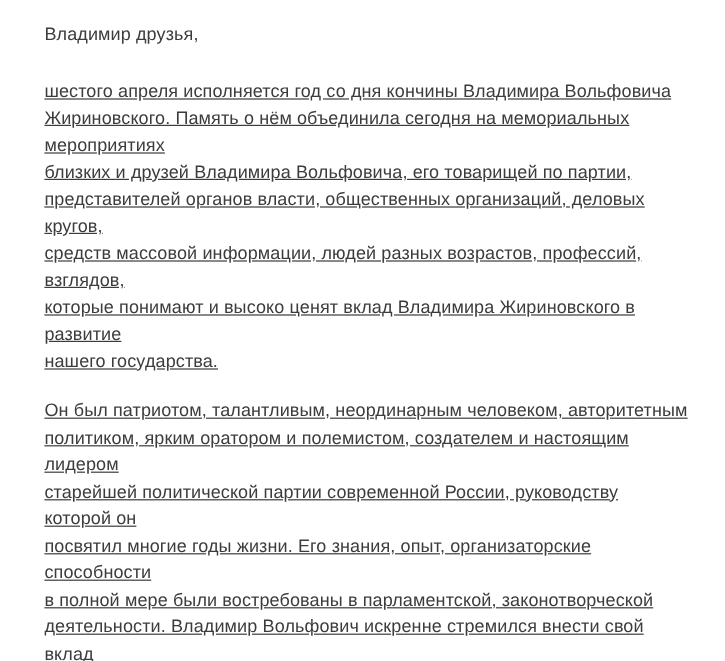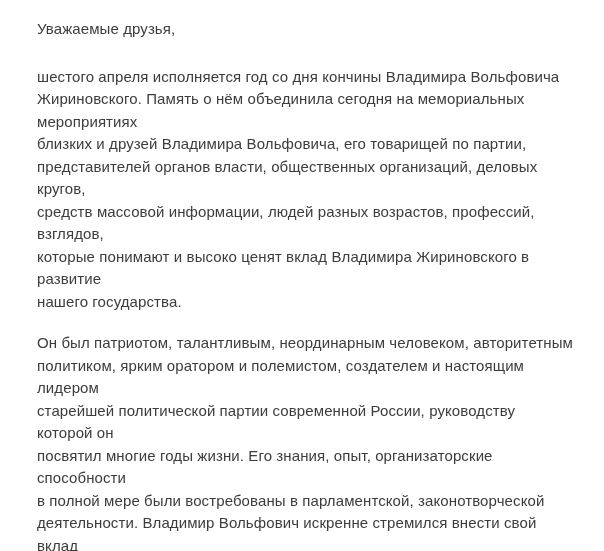--- a/index.html
+++ b/index.html
@@ -26,27 +26,28 @@
     line-height: 22.5px;
     color: #3c3c3c;
     white-space: pre-line;
     letter-spacing: 0.1px;
   }
   .para.greeting {
     margin-bottom: 25px;
   }
   .para.body-paragraph {
     margin-bottom: 19px;
+    text-decoration: underline;
   }
 </style>
 </head>
 <body>
 
 <div class="page">
-  <p class="para greeting">Уважаемые друзья,</p>
+  <p class="para greeting">Владимир друзья,</p>
 
   <p class="para body-paragraph">шестого апреля исполняется год со дня кончины Владимира Вольфовича
 Жириновского. Память о нём объединила сегодня на мемориальных мероприятиях
 близких и друзей Владимира Вольфовича, его товарищей по партии,
 представителей органов власти, общественных организаций, деловых кругов,
 средств массовой информации, людей разных возрастов, профессий, взглядов,
 которые понимают и высоко ценят вклад Владимира Жириновского в развитие
 нашего государства.</p>
 
   <p class="para body-paragraph">Он был патриотом, талантливым, неординарным человеком, авторитетным

